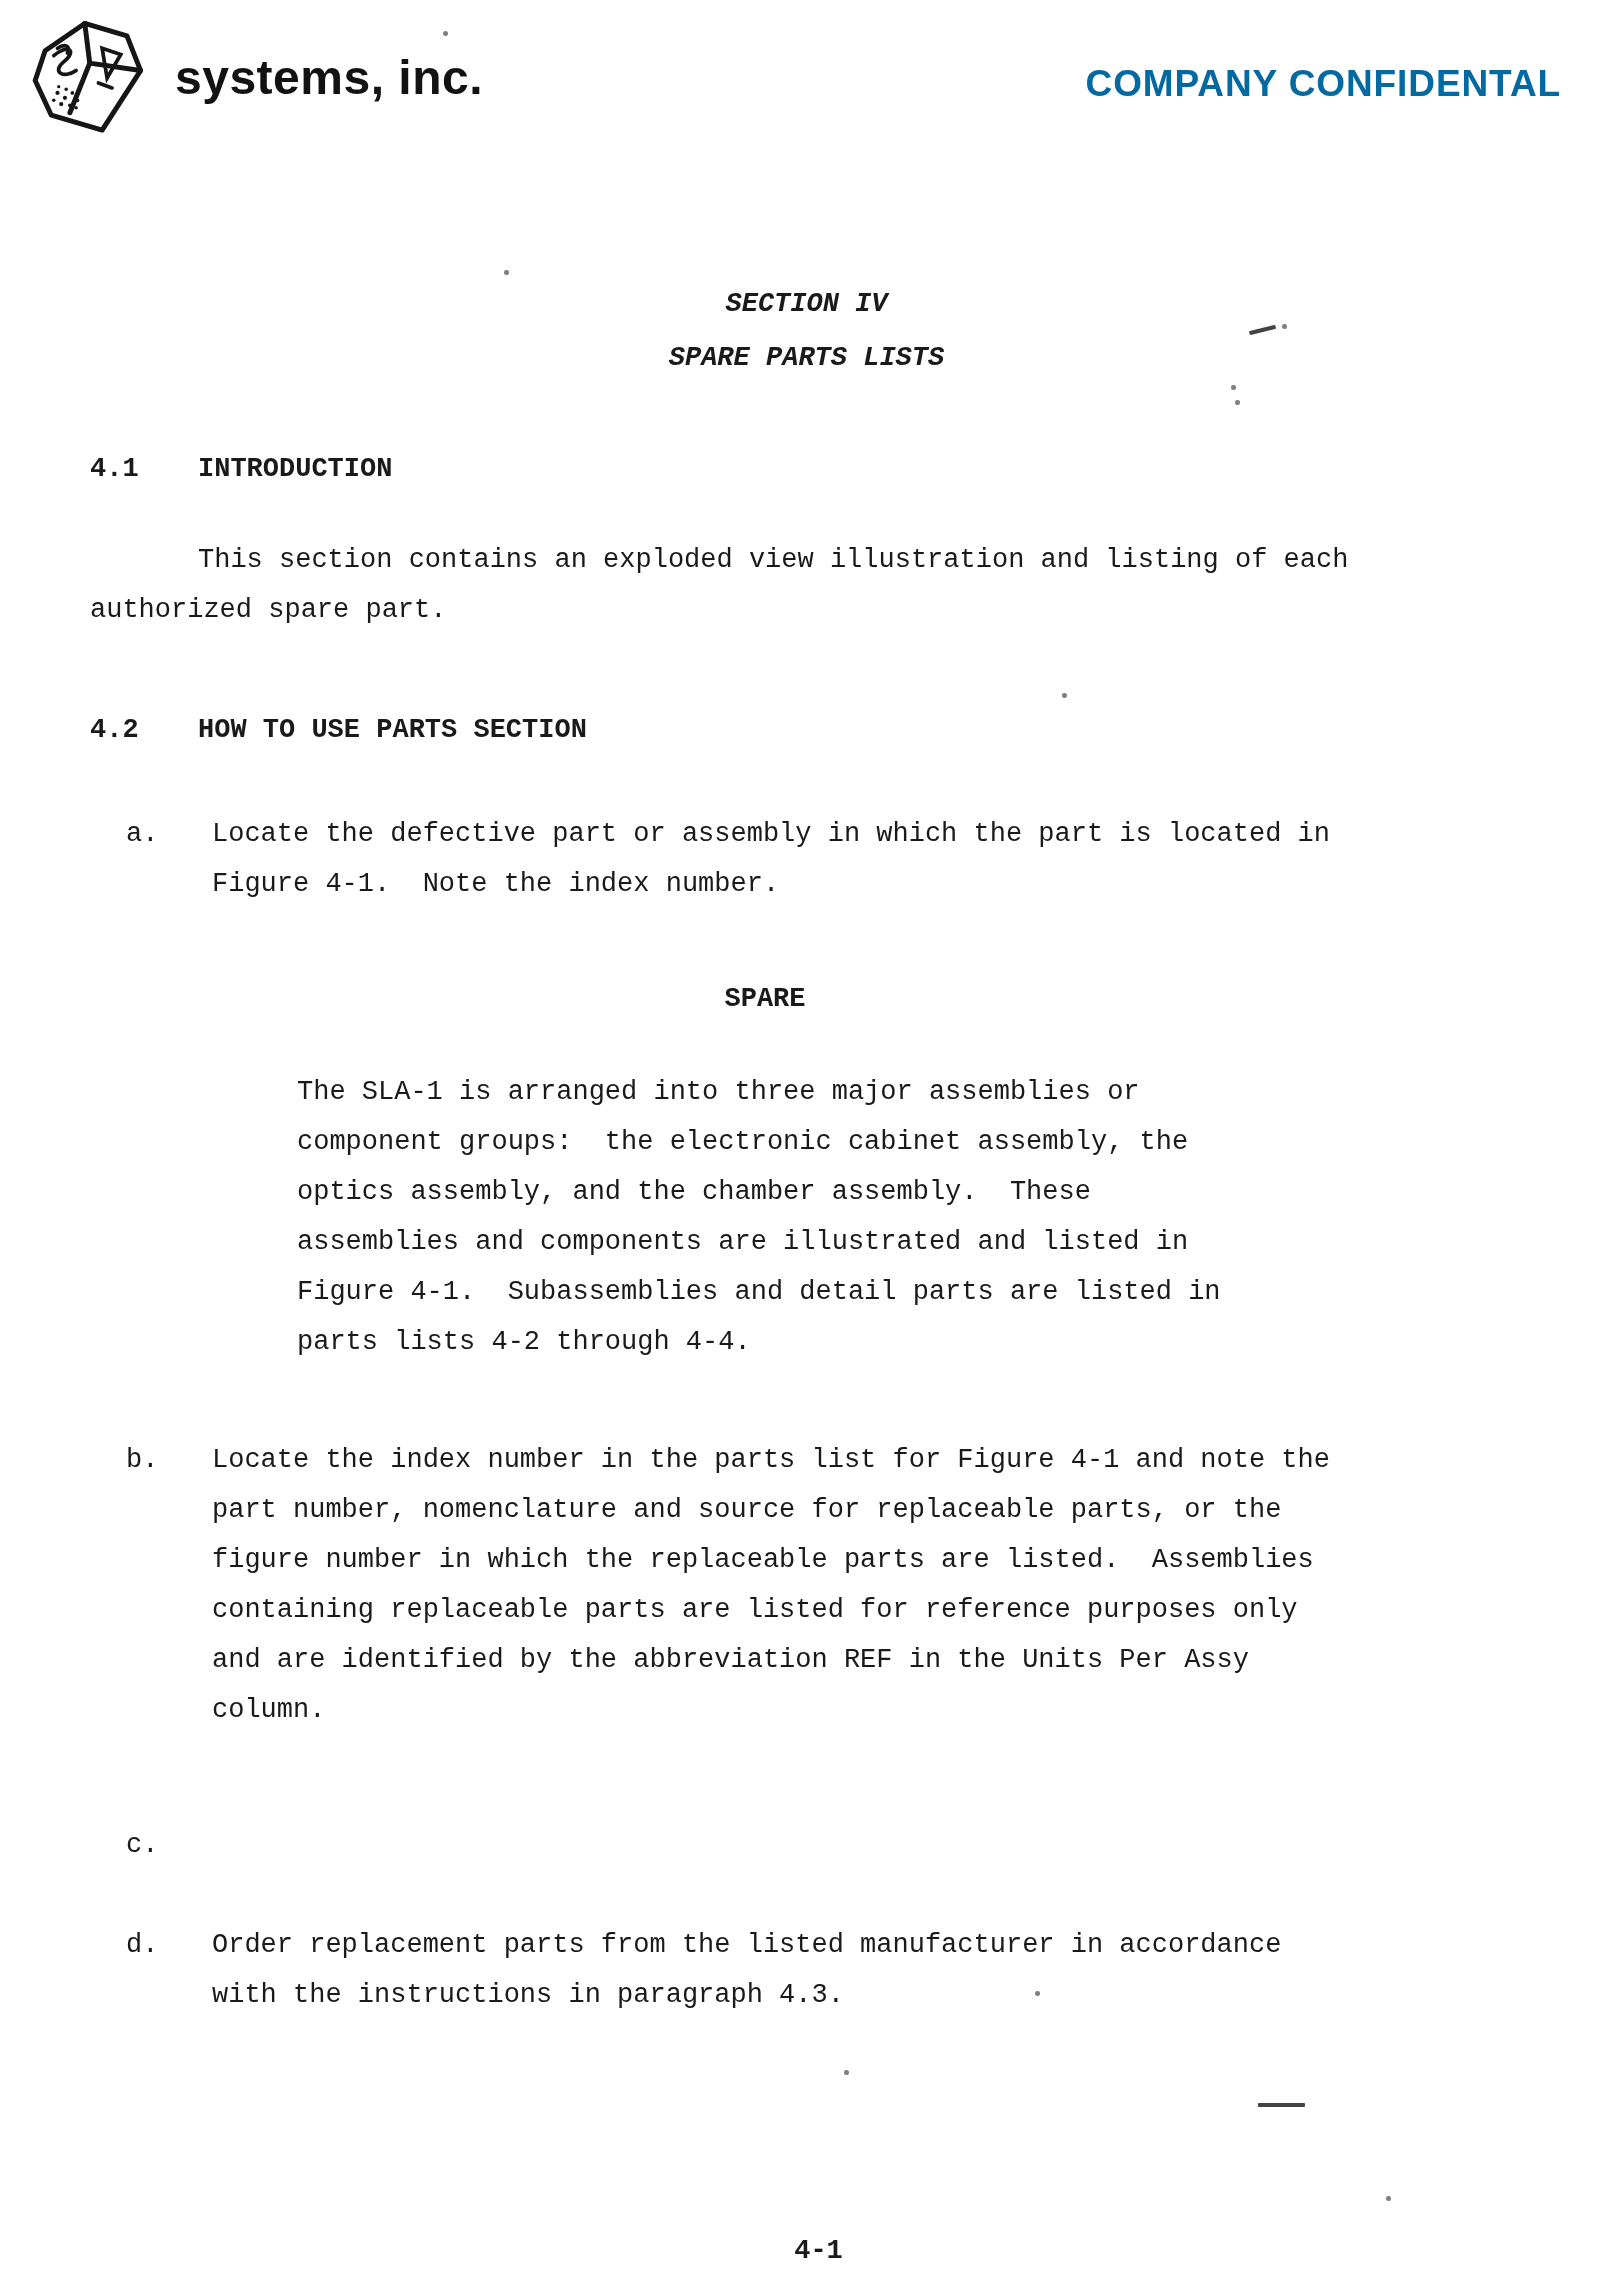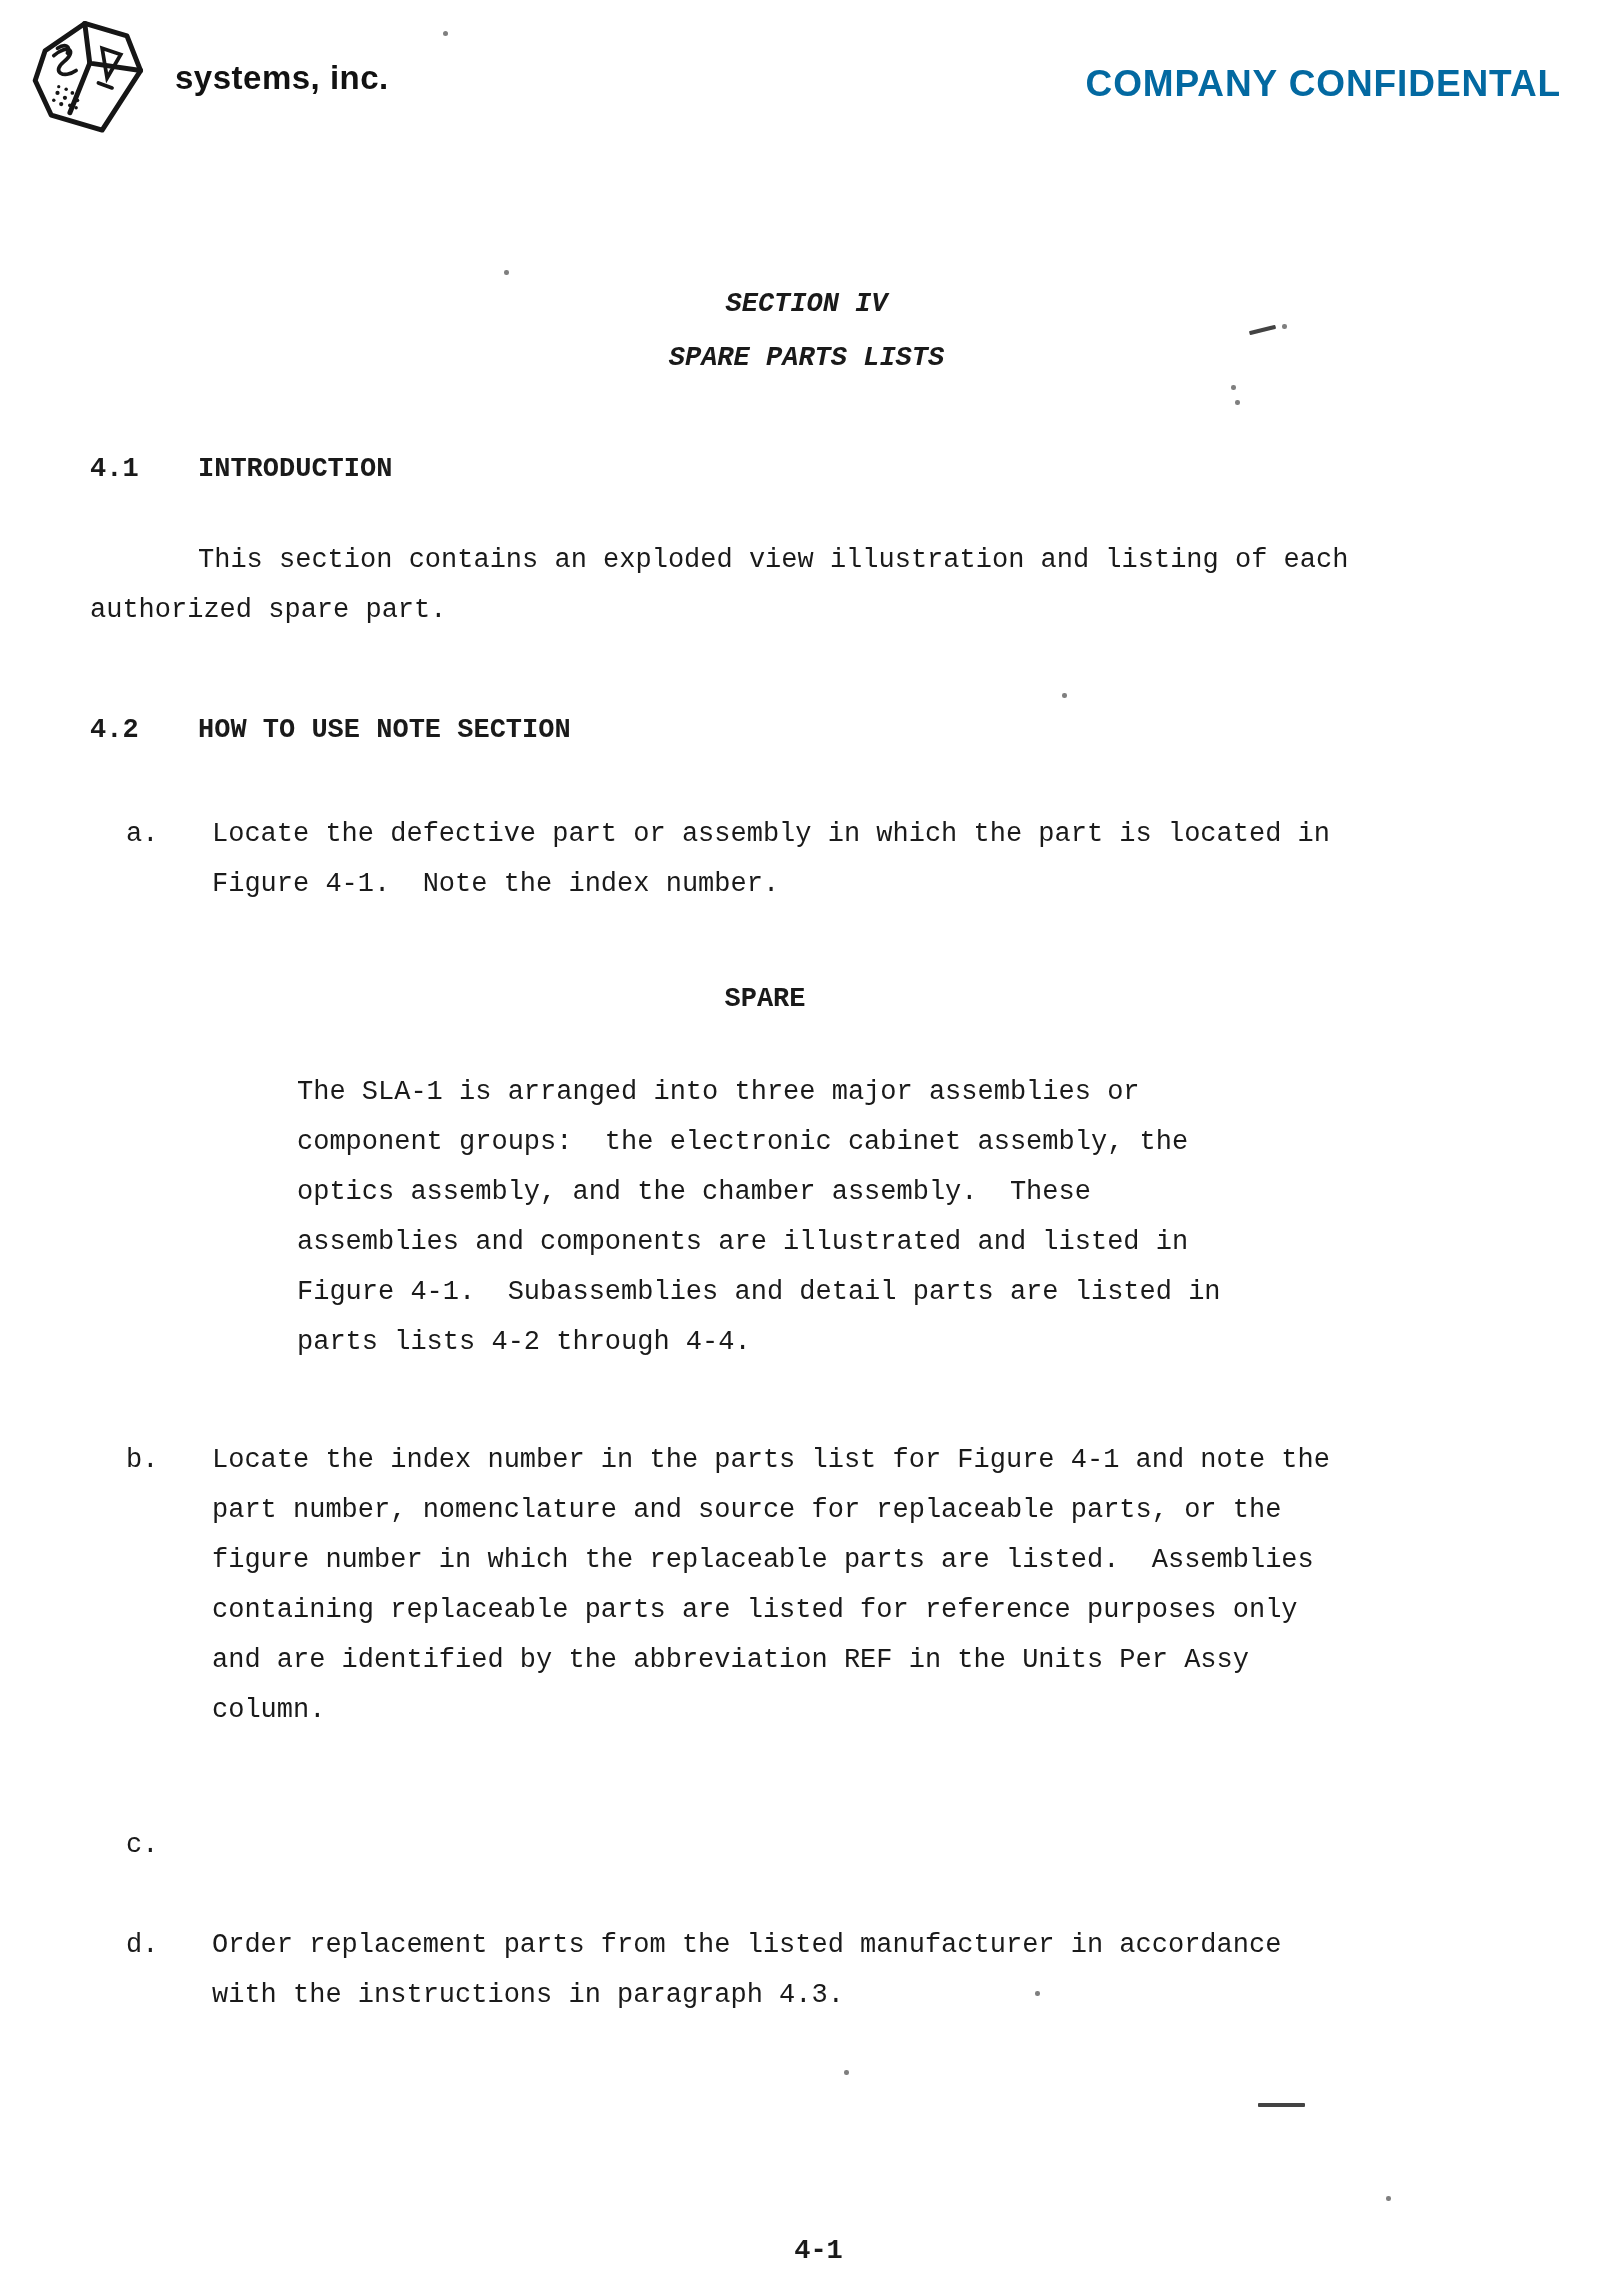--- a/index.html
+++ b/index.html
@@ -17,21 +17,21 @@
 
   
   .header {
     display:flex; justify-content:space-between; align-items:flex-start;
     padding:16px 52px 0 20px; height:144px;
   }
   .brand { display:flex; align-items:center; gap:18px; }
   .logo-svg { display:block; }
   .company {
     font-family:"Liberation Sans","DejaVu Sans",sans-serif;
-    font-weight:700; font-size:33px; letter-spacing:0.5px; color:#121212;
+    font-weight:700; font-size:48px; letter-spacing:0.5px; color:#121212;
   }
   .confidential {
     font-family:"Liberation Sans","DejaVu Sans",sans-serif;
     font-weight:600; font-size:37px; letter-spacing:0.9px; color:#0369a1;
     margin-top:43px;
   }
 
   
   .title-block { text-align:center; margin-top:133px; font-weight:700; line-height:54px;font-style:italic; }
 
@@ -113,21 +113,21 @@
     <div>SPARE PARTS LISTS</div>
   </div>
 
   <div class="section-head">
     <span class="sec-num">4.1</span><span class="sec-title">INTRODUCTION</span>
   </div>
 
   <p class="intro">This section contains an exploded view illustration and listing of each authorized spare part.</p>
 
   <div class="section-head second">
-    <span class="sec-num">4.2</span><span class="sec-title">HOW TO USE NOTE SECTION</span>
+    <span class="sec-num">4.2</span><span class="sec-title">HOW TO USE PARTS SECTION</span>
   </div>
 
   <div class="step step-a">
     <span class="step-label">a.</span>
     <span class="step-text">Locate the defective part or assembly in which the part is located in Figure 4-1.  Note the index number.</span>
   </div>
 
   <div class="note">
     <div class="note-heading">SPARE</div>
     <div class="note-text">The SLA-1 is arranged into three major assemblies or component groups:  the electronic cabinet assembly, the optics assembly, and the chamber assembly.  These assemblies and components are illustrated and listed in Figure 4-1.  Subassemblies and detail parts are listed in parts lists 4-2 through 4-4.</div>

